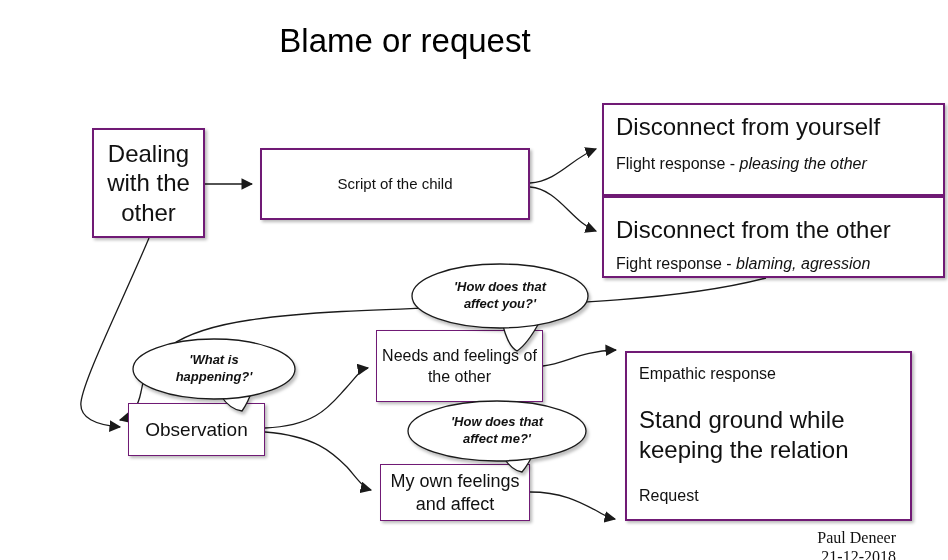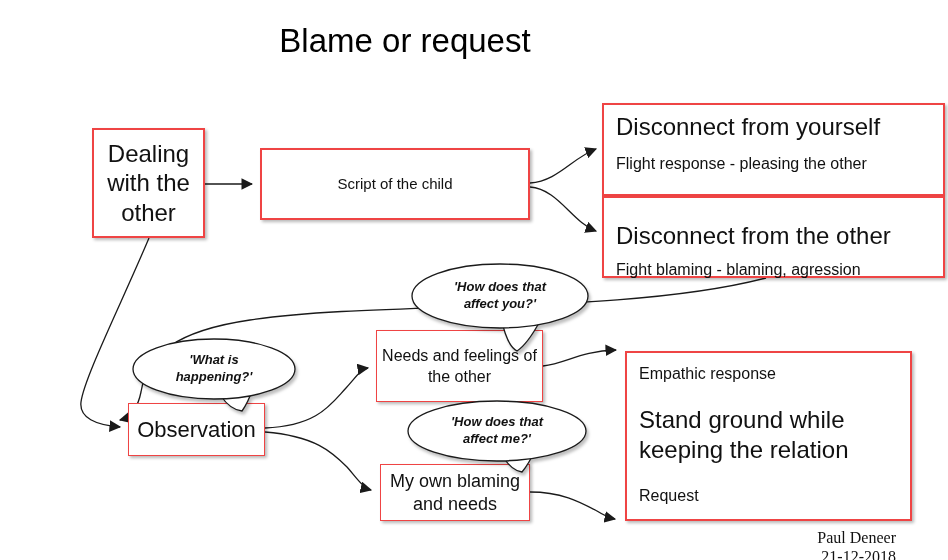--- a/index.html
+++ b/index.html
@@ -2,34 +2,34 @@
 <html><head>
 <meta charset="utf-8">
 <style>
   html,body{margin:0;padding:0;background:#fff;}
   #page{position:relative;width:948px;height:560px;background:#ffffff;overflow:hidden;
         font-family:"Liberation Sans",sans-serif;color:#111;}
   svg.layer{position:absolute;left:0;top:0;pointer-events:none;}
   #connector-layer{z-index:1;}
   #bubble-layer{z-index:3;}
   .bubble-shape{filter:drop-shadow(2px 3px 1.5px rgba(0,0,0,0.25));}
-  .node{position:absolute;background:#fff;border:2px solid #ef4444;box-sizing:border-box;
+  .node{position:absolute;background:#fff;border:2px solid #701a75;box-sizing:border-box;
         z-index:2;box-shadow:2px 2px 3px rgba(0,0,0,0.28);}
   .center-txt{display:flex;align-items:center;justify-content:center;text-align:center;}
   #node-dealing{left:92px;top:128px;width:113px;height:110px;font-size:24px;line-height:1.22;padding:4px;}
   #node-script{left:260px;top:148px;width:270px;height:72px;font-size:15px;line-height:1.25;}
   #node-disconnect-yourself{left:602px;top:103px;width:343px;height:93px;}
   #node-disconnect-other{left:602px;top:196px;width:343px;height:82px;}
   .disc-heading{font-size:24px;margin:8px 0 0 12px;}
   .disc-sub{font-size:16px;margin:14px 0 0 12px;}
-  #node-disconnect-other .disc-heading{margin-top:24px;}
+  #node-disconnect-other .disc-heading{margin-top:18px;}
   #node-disconnect-other .disc-sub{margin-top:11px;}
-  .ital{}
+  .ital{font-style:italic;}
   #node-needs{left:376px;top:330px;width:167px;height:72px;border-width:1.5px;font-size:16px;line-height:1.33;}
-  #node-observation{left:128px;top:403px;width:137px;height:53px;border-width:1.5px;font-size:22px;}
+  #node-observation{left:128px;top:403px;width:137px;height:53px;border-width:1.5px;font-size:19px;}
   #node-myown{left:380px;top:464px;width:150px;height:57px;border-width:1.5px;font-size:18px;line-height:1.25;}
   #node-response{left:625px;top:351px;width:287px;height:170px;}
   .resp-top{font-size:16px;margin:12px 0 0 12px;}
   .resp-main{font-size:24px;line-height:1.27;margin:22px 0 0 12px;width:250px;}
   .resp-bottom{font-size:16px;margin:21px 0 0 12px;}
   #page-title{position:absolute;left:245px;top:6px;width:320px;z-index:2;
               font-size:33px;text-align:center;color:#000;margin-top:16px;}
   .bubble-text{position:absolute;z-index:4;font-size:13px;font-weight:bold;font-style:italic;
                text-align:center;line-height:1.3;pointer-events:none;}
   #bubble-text-affect-you{left:438px;top:279px;width:124px;}
@@ -77,34 +77,34 @@
   <div class="node" id="node-disconnect-yourself">
     <div class="disc-heading">Disconnect from yourself</div>
     <div class="disc-sub">
       <span>Flight response - </span><span class="ital">pleasing the other</span>
     </div>
   </div>
 
   <div class="node" id="node-disconnect-other">
     <div class="disc-heading">Disconnect from the other</div>
     <div class="disc-sub">
-      <span>Fight blaming - </span><span class="ital">blaming, agression</span>
+      <span>Fight response - </span><span class="ital">blaming, agression</span>
     </div>
   </div>
 
   <div class="node center-txt" id="node-needs">
     <span>Needs and feelings of the other</span>
   </div>
 
   <div class="node center-txt" id="node-observation">
     <span>Observation</span>
   </div>
 
   <div class="node center-txt" id="node-myown">
-    <span>My own blaming and needs</span>
+    <span>My own feelings and affect</span>
   </div>
 
   <div class="node" id="node-response">
     <div class="resp-top">Empathic response</div>
     <div class="resp-main">Stand ground while keeping the relation</div>
     <div class="resp-bottom">Request</div>
   </div>
 
   <svg id="bubble-layer" class="layer" width="948" height="560" viewBox="0 0 948 560">
     <g class="bubble-shape" stroke="#1a1a1a" stroke-width="1.3">

